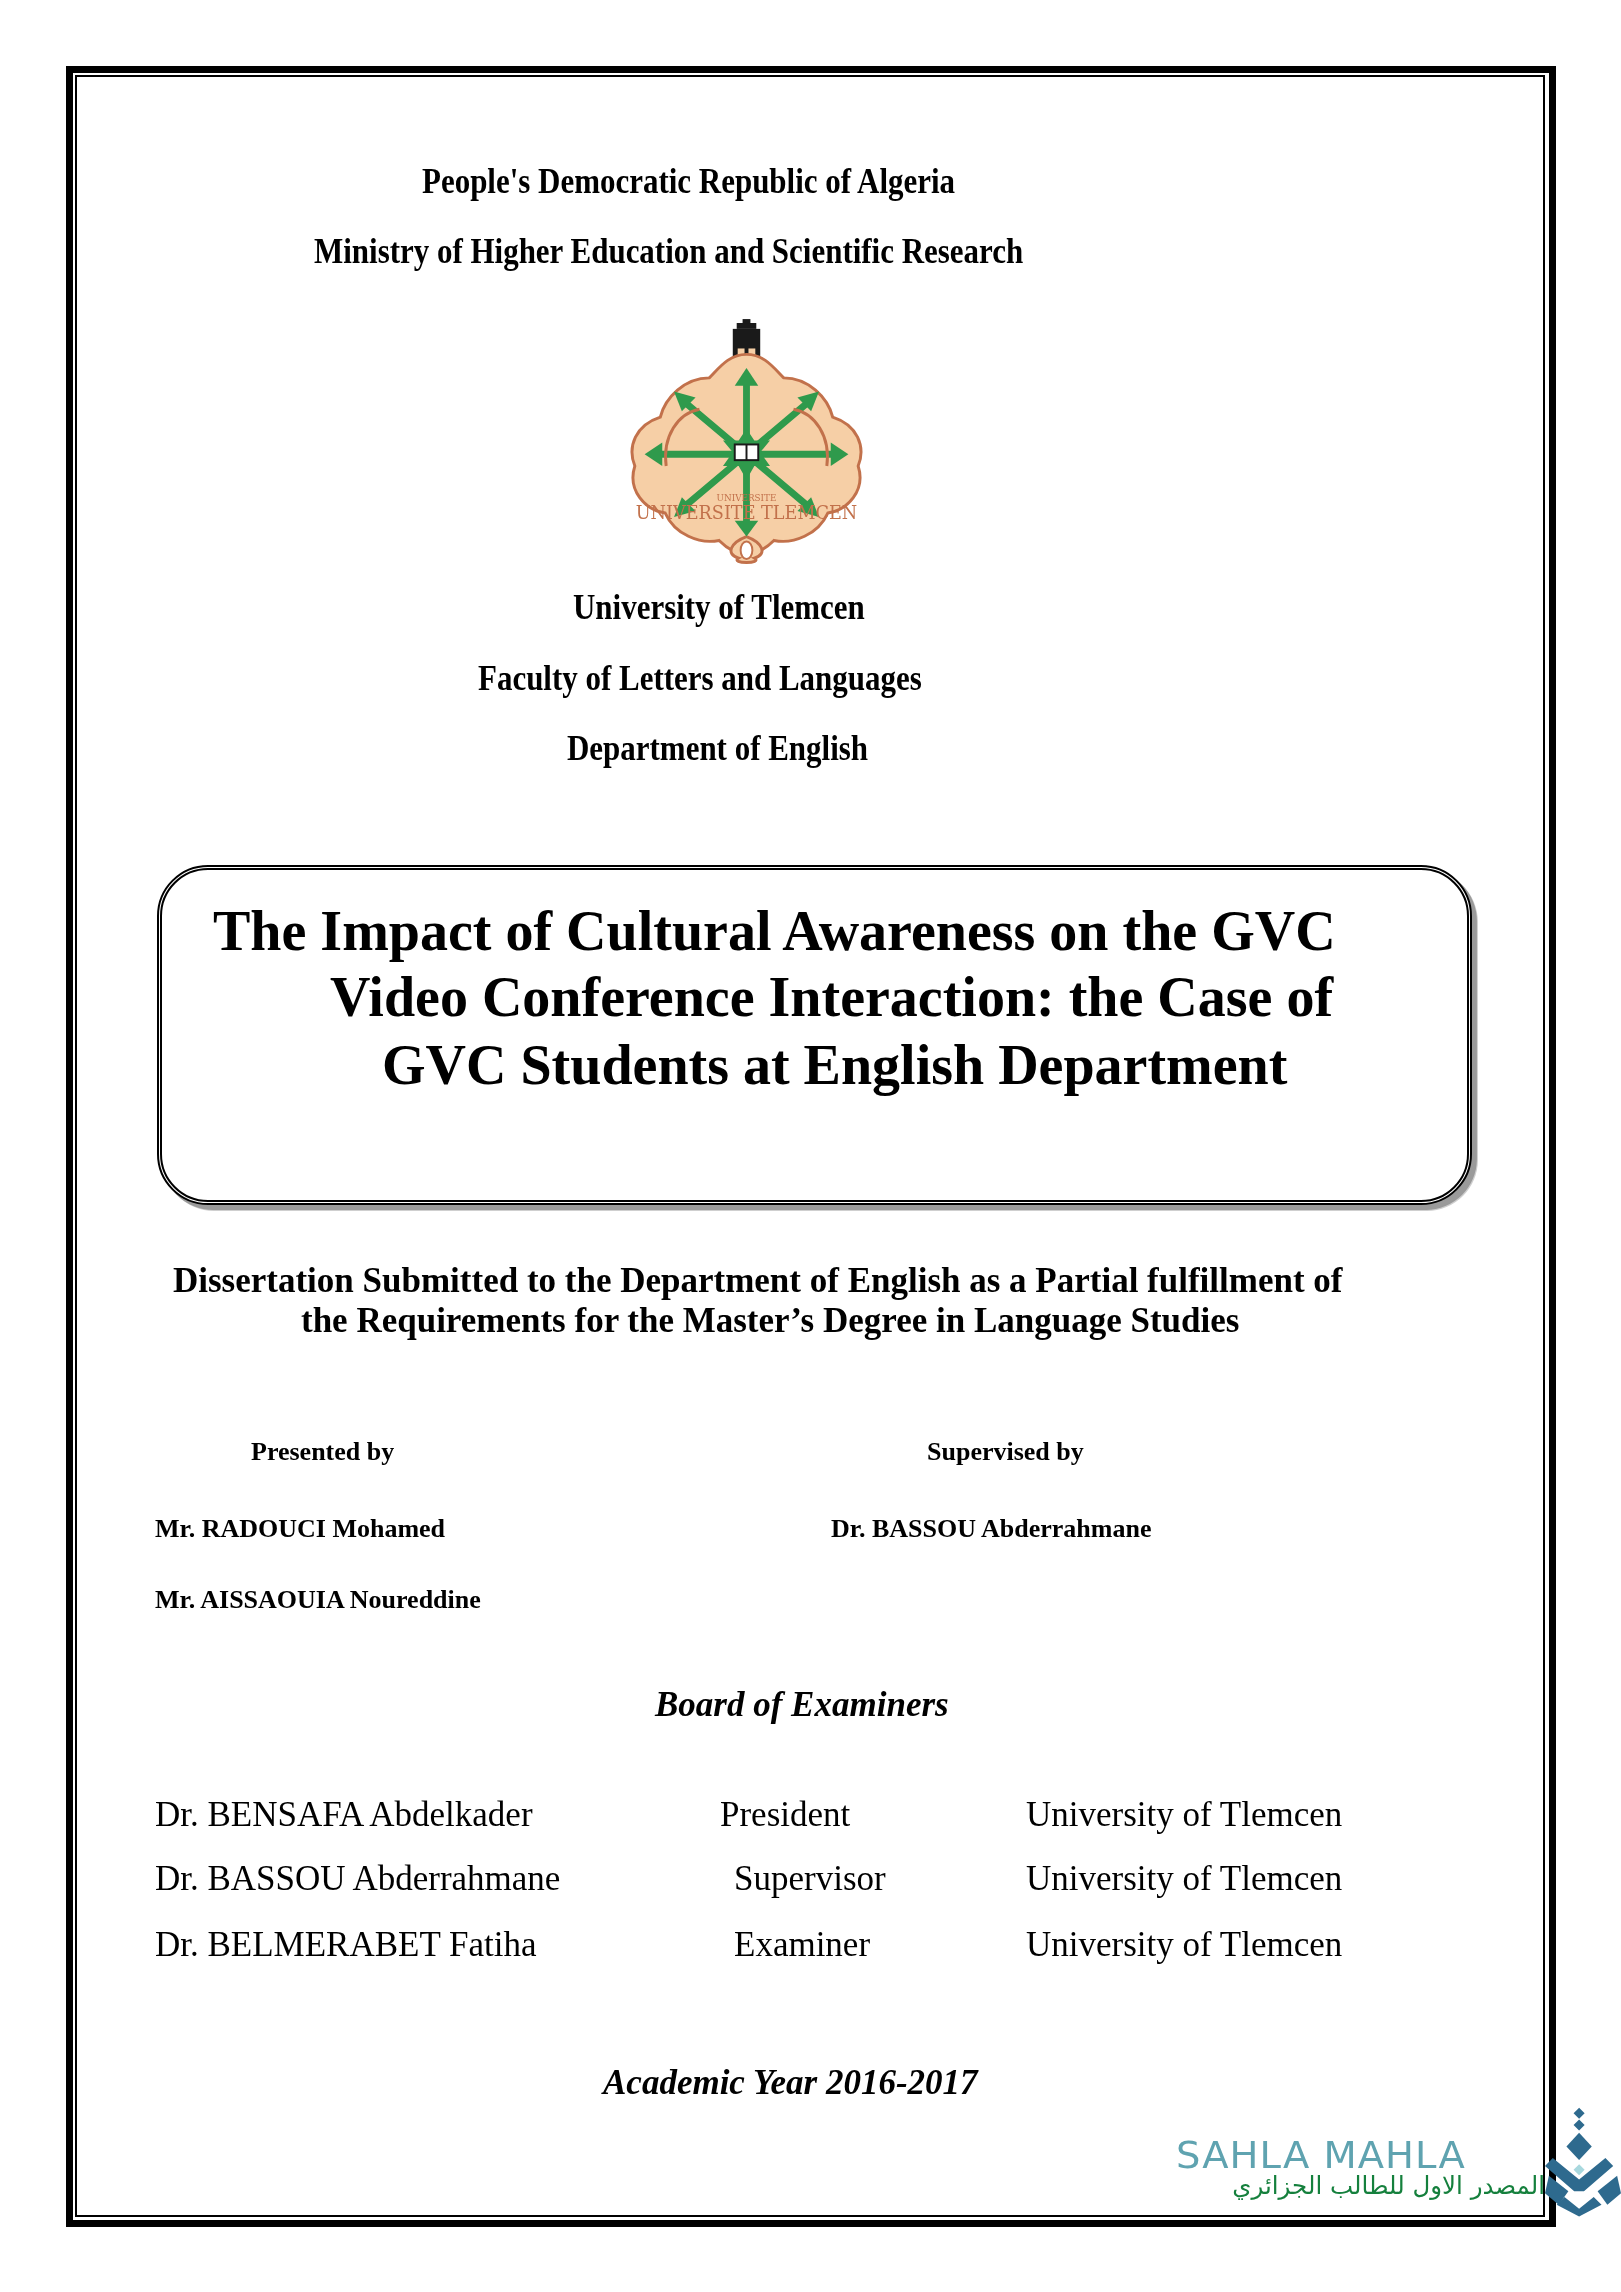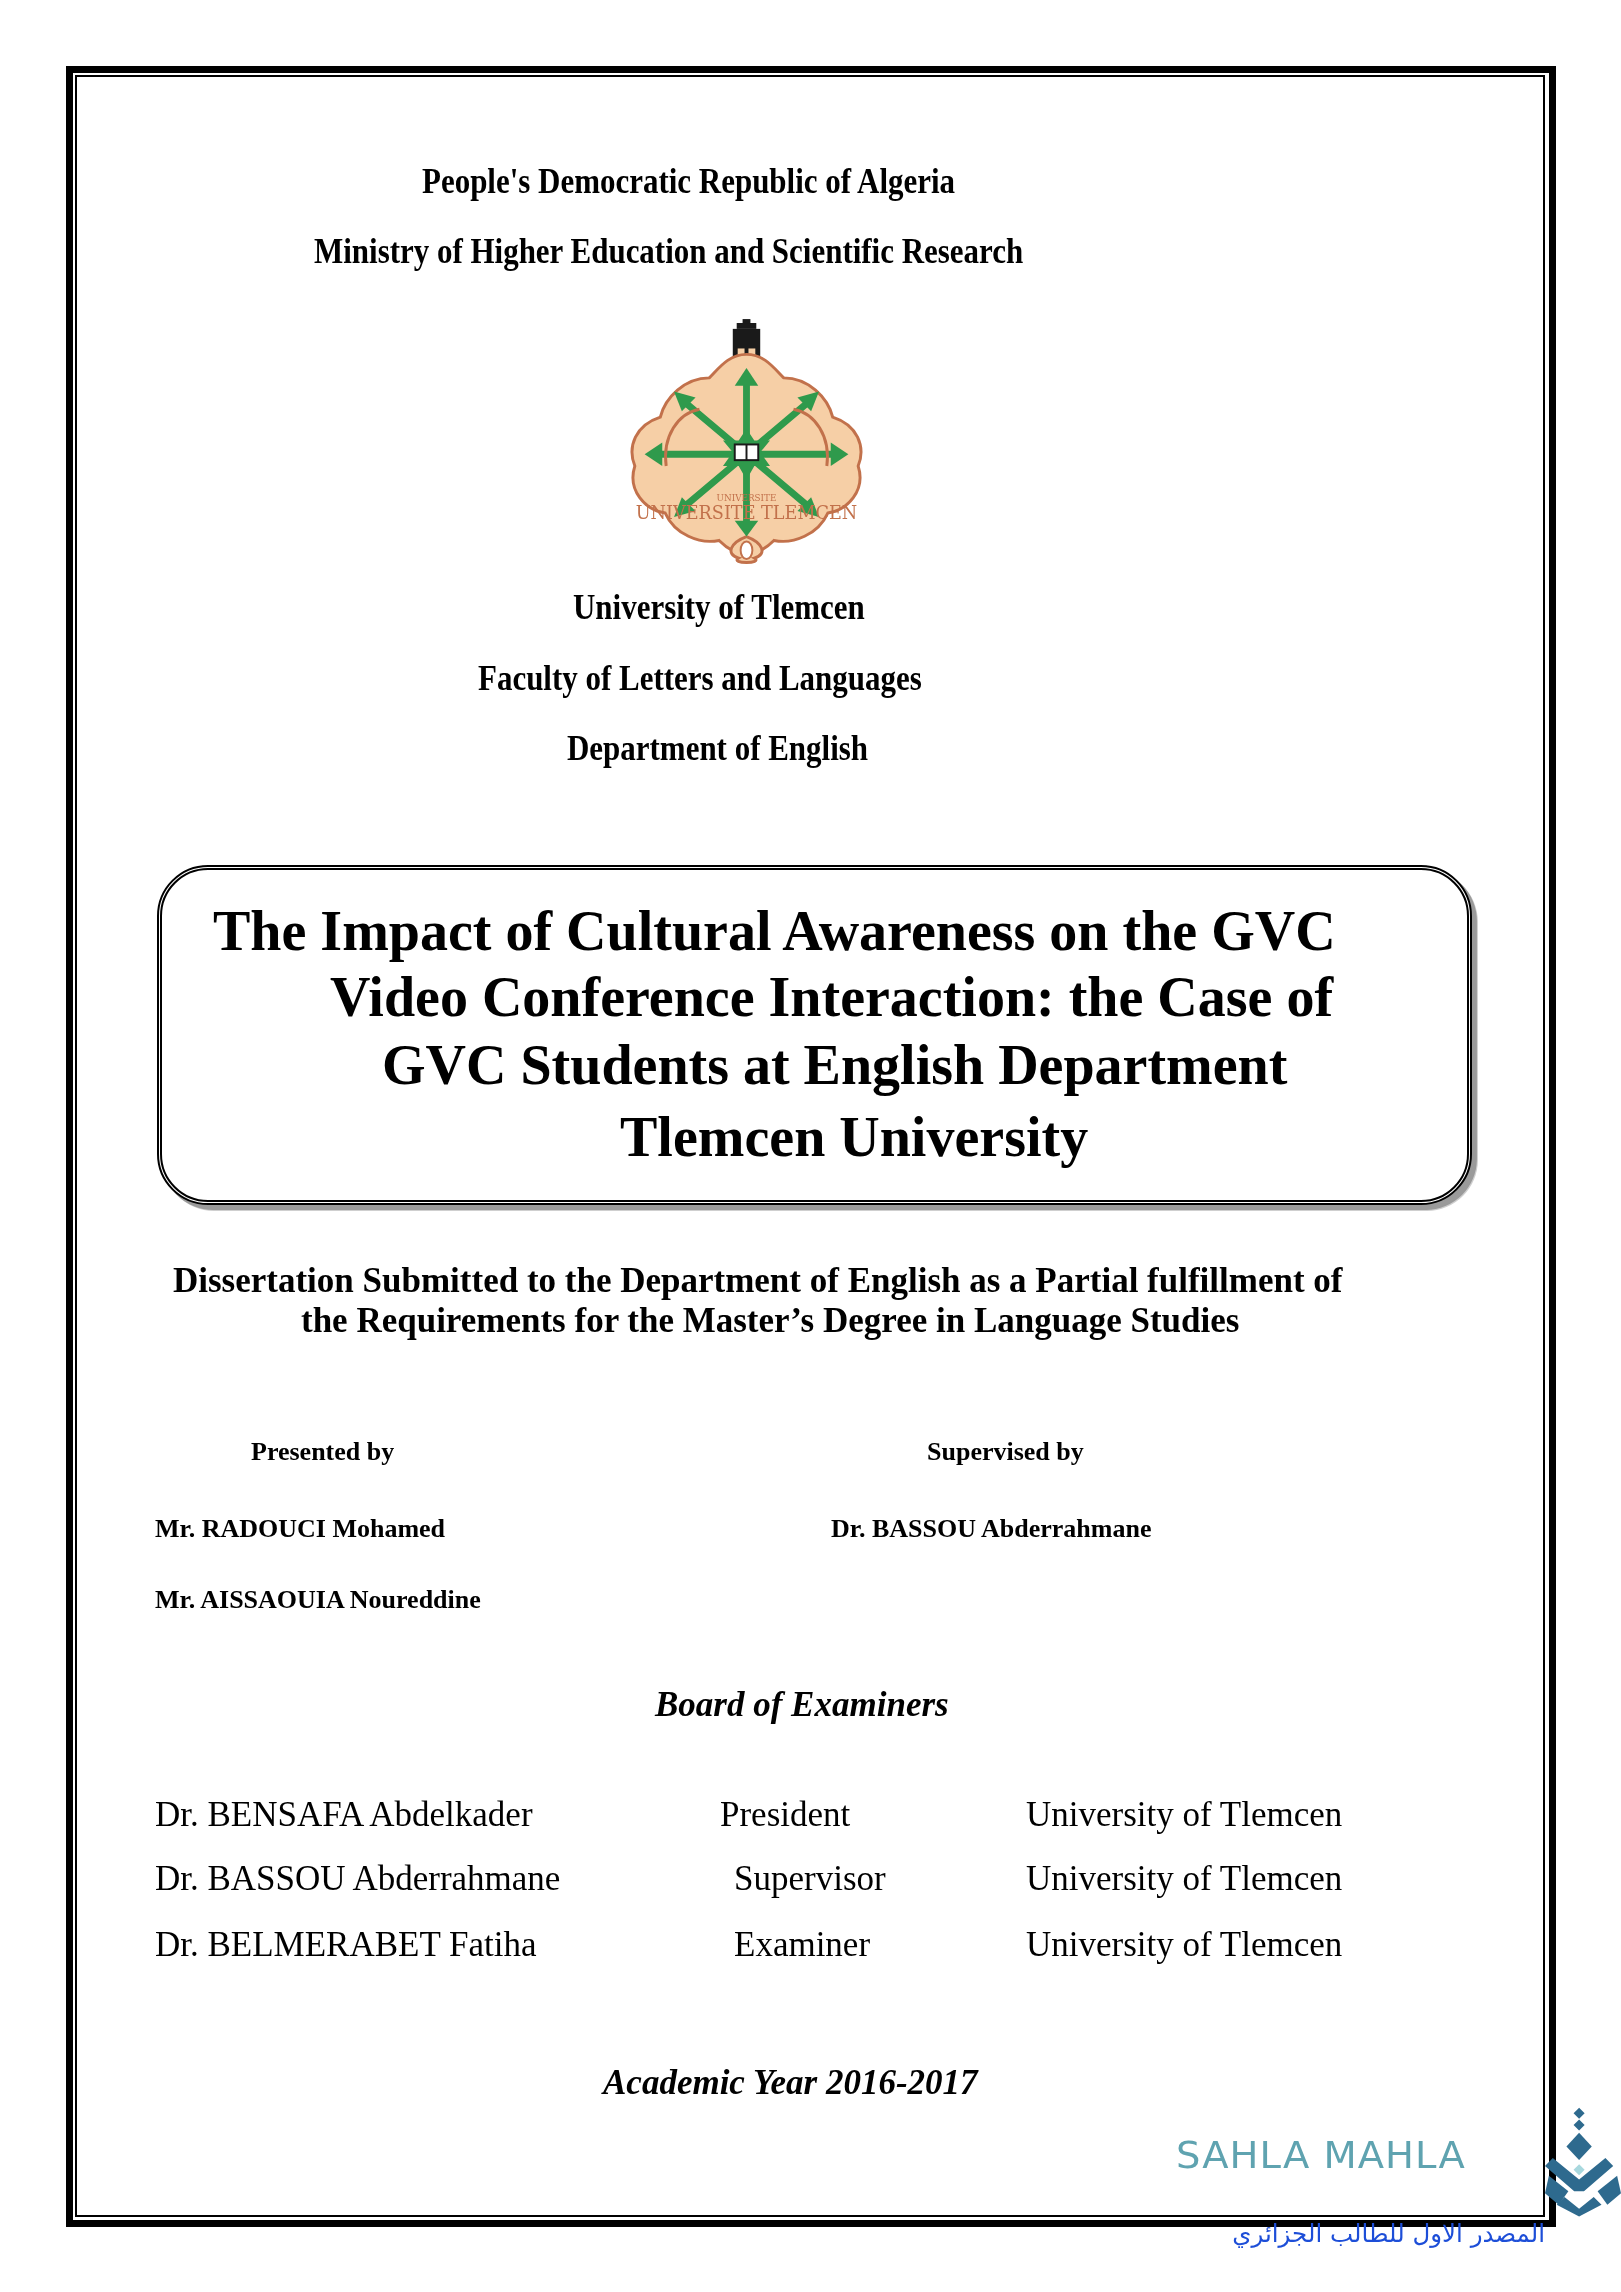--- a/index.html
+++ b/index.html
@@ -30,21 +30,21 @@
 
     .sub { font-size: 35px; font-weight: bold; }
     .body-b { font-size: 26px; font-weight: bold; }
     .body-r { font-size: 35px; }
 
     
     .wm-text { position: absolute; left: 1176px; top: 2137px; font-family: "DejaVu Sans", "Liberation Sans", sans-serif;
       font-size: 37px; color: #5fa3b0; letter-spacing: 1px; white-space: nowrap; line-height: 1;
       transform: scaleX(1.04); transform-origin: left top; }
     .wm-arabic { position: absolute; left: 1180px; top: 2174px; width: 365px; font-family: "DejaVu Sans", sans-serif;
-      font-size: 24.5px; color: #1d4ed8; white-space: nowrap; line-height: 1; direction: rtl; text-align: right; margin-top: 48px; }
+      font-size: 24.5px; color: #15803d; white-space: nowrap; line-height: 1; direction: rtl; text-align: right; }
     .wm-logo { position: absolute; left: 1545px; top: 2107px; width: 76px; height: 110px; }
   </style>
 </head>
 <body>
 
 <div class="page">
 
   <div class="frame-outer"></div>
   <div class="frame-inner"></div>
 
@@ -99,21 +99,20 @@
   </svg>
 
   <div class="t hdr" style="left:573px; top:589px;">University of Tlemcen</div>
   <div class="t hdr" style="left:478px; top:660px;">Faculty of Letters and Languages</div>
   <div class="t hdr" style="left:567px; top:730px;">Department of English</div>
 
   <div class="title-box"></div>
   <div class="t title" style="left:213px; top:903px;">The Impact of Cultural Awareness on the GVC</div>
   <div class="t title" style="left:330px; top:969px;">Video Conference Interaction: the Case of</div>
   <div class="t title" style="left:382px; top:1037px;">GVC Students at English Department</div>
-  <div class="t title" style="left:620px; top:1109px;">Tlemcen University</div>
 
   <div class="t sub" style="left:173px; top:1263px;">Dissertation Submitted to the Department of English as a Partial fulfillment of</div>
   <div class="t sub" style="left:301px; top:1303px;">the Requirements for the Master’s Degree in Language Studies</div>
 
   <div class="t body-b" style="left:251px; top:1439px;">Presented by</div>
   <div class="t body-b" style="left:927px; top:1439px;">Supervised by</div>
 
   <div class="t body-b" style="left:155px; top:1516px;">Mr. RADOUCI Mohamed</div>
   <div class="t body-b" style="left:831px; top:1516px;">Dr. BASSOU Abderrahmane</div>
   <div class="t body-b" style="left:155px; top:1587px;">Mr. AISSAOUIA Noureddine</div>

